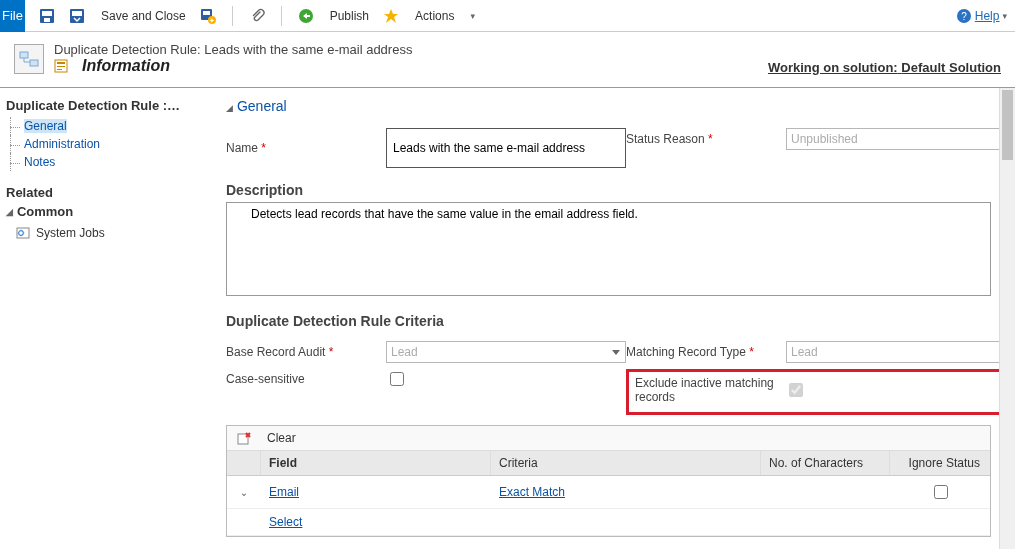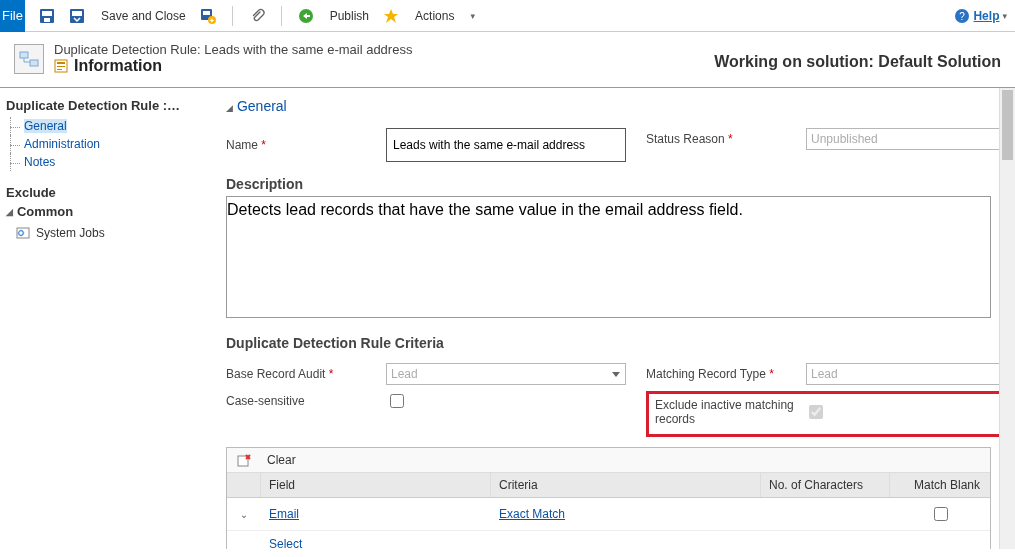--- a/index.html
+++ b/index.html
@@ -10,23 +10,23 @@
   .tb-icon { width: 16px; height: 16px; display:inline-block; }
   .tb-sep { width:1px; height:20px; background:#ccc; margin: 0 6px; }
   .tb-btn { display:flex; align-items:center; gap:16px; padding:2px 4px; cursor:pointer; }
   .tb-btn span.txt { font-size: 12px; color:#333; }
   .spacer { flex: 1; }
   .help-link { color: #1a6bb9; font-size: 12px; display:flex; align-items:center; gap:3px; cursor:pointer; }
   .header { padding: 10px 14px 6px 14px; display:flex; align-items:flex-start; gap:10px; }
   .header-icon { width:30px; height:30px; border:1px solid #aaa; display:flex; align-items:center; justify-content:center; font-size:10px; color:#888; background:#f4f4f4; margin-top: 2px;}
   .header-text { flex:1; }
   .header-line1 { font-size: 13px; color:#444; }
-  .header-line2 { font-size: 16px; color:#222; font-weight:600; display:flex; align-items:center; gap:6px; }
+  .header-line2 { font-size: 16px; color:#222; font-weight:600; display:flex; align-items:center; gap:14px;font-style:italic; }
   .mini-icon { width:14px; height:14px; display:inline-block; }
-  .header-right { font-size: 16px; margin-top:11px; }
+  .header-right { font-size: 13px; margin-top:18px;text-decoration:underline; }
   .header-right b { font-weight:600; }
   .divider-thick { height:1px; background:#999; margin-top:6px; }
   .body { display:flex; height: calc(557px - 32px - 64px); }
   .sidebar { width: 210px; padding: 10px 6px 0 6px; border-right:0; }
   .sidebar-title { font-weight:600; font-size:13px; margin-bottom:4px; white-space:nowrap; overflow:hidden; text-overflow:ellipsis; }
   .tree { margin: 0 0 0 4px; padding:0; list-style:none; }
   .tree li { padding: 2px 0 2px 14px; position:relative; font-size:12px;}
   .tree li::before { content:""; position:absolute; left:0; top:0; bottom:0; border-left:1px dotted #999; }
   .tree li::after { content:""; position:absolute; left:0; top:10px; width:10px; border-top:1px dotted #999; }
   .tree li a { color:#0a53a7; text-decoration:none; cursor:pointer; }
@@ -36,37 +36,37 @@
   .nav-item { display:flex; align-items:flex-end; gap:6px; padding:3px 0 3px 10px; cursor:pointer; font-size:12px; color:#333;}
   .content { flex:1; position:relative; }
   .content-inner { position:absolute; inset:0 16px 0 0; overflow-y:auto; padding: 10px 8px 20px 16px; }
   .scrollbar-fake { position:absolute; right:0; top:0; bottom:0; width:16px; background:#f0f0f0; border-left:1px solid #ddd;}
   .scrollbar-thumb { position:absolute; left:2px; right:2px; top:2px; height:70px; background:#c2c2c2; border-radius:0;}
   .sec-head { color:#0a53a7; font-size:14px; font-weight:400; margin-bottom:8px; }
   .sec-head .tri::before { content:"◢"; font-size:9px; color:#666; margin-right:4px; }
   .form-row { display:flex; align-items:center; margin: 6px 0; gap:10px; }
   .form-row .lbl { width: 150px; font-size:12px; color:#444; }
   .req::after { content:" *"; color:#c00; }
-  .txt-input { border:1px solid #555; height:34px; padding: 2px 6px; font-size:12px; background:#fff; }
+  .txt-input { border:1px solid #555; height:40px; padding: 2px 6px; font-size:12px; background:#fff; }
   .sel-input { border:1px solid #999; height:22px; font-size:12px; width: 240px; padding-left:4px; background:#fff; appearance: none; -webkit-appearance:none; position:relative;}
   .sel-wrap { position:relative; display:inline-block; }
   .sel-wrap::after { content:""; position:absolute; right:6px; top:9px; border-left:4px solid transparent; border-right:4px solid transparent; border-top:5px solid #666; pointer-events:none;}
   .desc-lbl { font-size:14px; font-weight:600; color:#444; margin-top:8px; margin-bottom:4px;}
-  .txtarea { width:100%; height:122px; border:1px solid #999; padding:4px 0; font-size:16px; resize:none; font-family:inherit;}
+  .txtarea { width:100%; height:94px; border:1px solid #999; padding:4px 24px; font-size:12px; resize:none; font-family:inherit;}
   .criteria-hdr { font-size:14px; font-weight:600; color:#444; margin-top:14px; margin-bottom:6px;}
-  .two-col { display:flex; gap: 20px; }
+  .two-col { display:flex; }
   .two-col .col { flex:1; }
   .highlight-box { border:3px solid #d81e2c; padding: 4px 6px 8px 6px; }
   .chk { width:14px; height:14px; }
   .grid-box { border:1px solid #bbb; margin-top:10px; }
   .grid-toolbar { background:#f9f9f9; border-bottom:1px solid #ddd; padding:3px 6px; display:flex; align-items:center; gap:4px; font-size:12px;}
   .grid-head { background:#e9e9e9; display:flex; border-bottom:1px solid #ccc;}
   .grid-head .gh { padding:5px 8px; font-size:12px; color:#333; border-right:1px solid #ddd; }
   .gh-blank { width:34px; }
-  .gh-field { width:230px; }
+  .gh-field { width:230px;font-weight:bold; }
   .gh-criteria { width:270px; }
   .gh-noc { flex:1; text-align:left;}
   .gh-ignore { width:100px; text-align:right; padding-right:10px !important; border-right:none !important;}
   .grid-row { display:flex; align-items:center; border-bottom:1px solid #eee; padding:4px 0;}
   .gr-blank { width:34px; text-align:center; font-size:10px; color:#666;}
   .gr-cell { padding:2px 8px; font-size:12px;}
   .gr-field { width:230px; }
   .gr-criteria { width:270px; }
   .gr-noc { flex:1; }
   .gr-ignore { width:100px; text-align:center;}
@@ -124,21 +124,21 @@
         </svg>
       <span class="txt">Actions</span>
     </div>
   </div>
   <div class="spacer"></div>
   <div class="help-link caret-down">
     <svg class="tb-icon" viewBox="0 0 16 16">
         <circle cx="8" cy="8" r="7" fill="#2a72c4"></circle>
         <text x="8" y="12" font-size="10" text-anchor="middle" fill="#fff">?</text>
       </svg>
-    <span style="text-decoration:underline;font-weight:bold;">Help</span>
+    <span style="text-decoration:underline;">Help</span>
   </div>
 </div>
 
 <div class="header">
   <div class="header-icon">
     <svg width="22" height="22" viewBox="0 0 22 22">
         <rect x="2" y="4" width="8" height="6" fill="#cfe3f5" stroke="#7aa7d4"></rect>
         <rect x="12" y="12" width="8" height="6" fill="#cfe3f5" stroke="#7aa7d4"></rect>
         <path d="M6 10 v4 h6" stroke="#7aa7d4" fill="none"></path>
       </svg>
@@ -163,21 +163,21 @@
 
 <div class="body">
 
   <div class="sidebar">
     <div class="sidebar-title">Duplicate Detection Rule :…</div>
     <ul class="tree">
       <li class="sel"><a>General</a></li>
       <li><a>Administration</a></li>
       <li><a>Notes</a></li>
     </ul>
-    <div class="section-label">Exclude</div>
+    <div class="section-label">Related</div>
     <div class="section-label caret4" style="margin-top:4px;"><span>Common</span></div>
     <div class="nav-item">
       <svg class="mini-icon" viewBox="0 0 14 14">
           <rect x="1" y="2" width="12" height="10" fill="#fff" stroke="#888"></rect>
           <circle cx="5" cy="7" r="2.3" fill="none" stroke="#4a90d9" stroke-width="1.2"></circle>
           <path d="M5 4.7 v-1 M5 9.3 v1 M2.7 7 h-1 M7.3 7 h1" stroke="#4a90d9"></path>
         </svg>
       <span>System Jobs</span>
     </div>
   </div>
@@ -241,21 +241,21 @@
                 <path d="M13 2 l-4 4" stroke="#d33" stroke-width="2"></path>
               </svg>
             <span>Clear</span>
           </div>
         </div>
         <div class="grid-head">
           <div class="gh gh-blank"></div>
           <div class="gh gh-field">Field</div>
           <div class="gh gh-criteria">Criteria</div>
           <div class="gh gh-noc">No. of Characters</div>
-          <div class="gh gh-ignore">Match Blank</div>
+          <div class="gh gh-ignore">Ignore Status</div>
         </div>
         <div class="grid-row">
           <div class="gr-blank">⌄</div>
           <div class="gr-cell gr-field"><a class="link">Email</a></div>
           <div class="gr-cell gr-criteria"><a class="link">Exact Match</a></div>
           <div class="gr-cell gr-noc"></div>
           <div class="gr-cell gr-ignore"><input type="checkbox" class="chk" style=""></div>
         </div>
         <div class="grid-row">
           <div class="gr-blank"></div>

